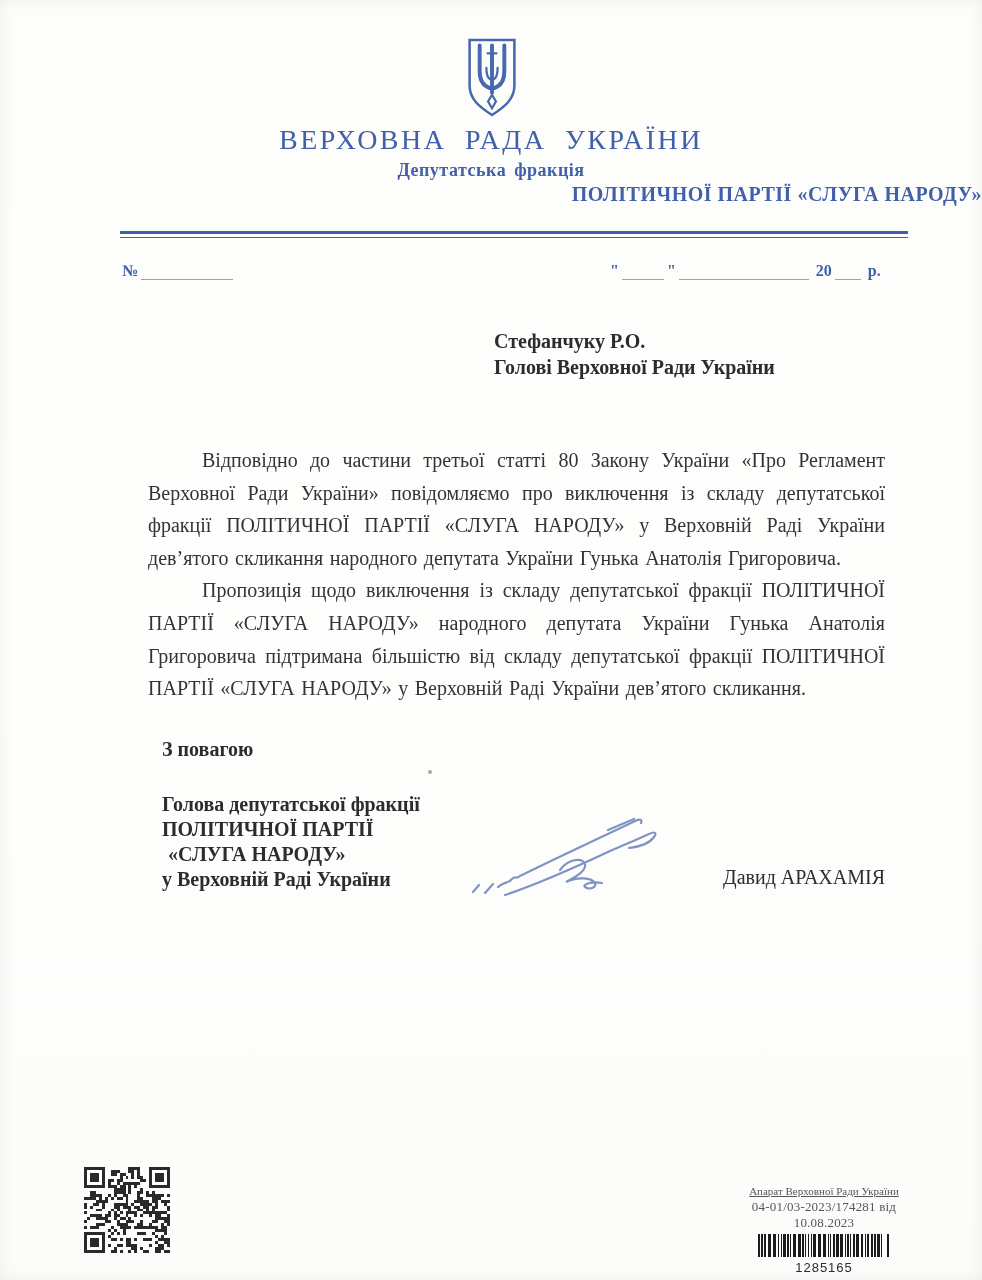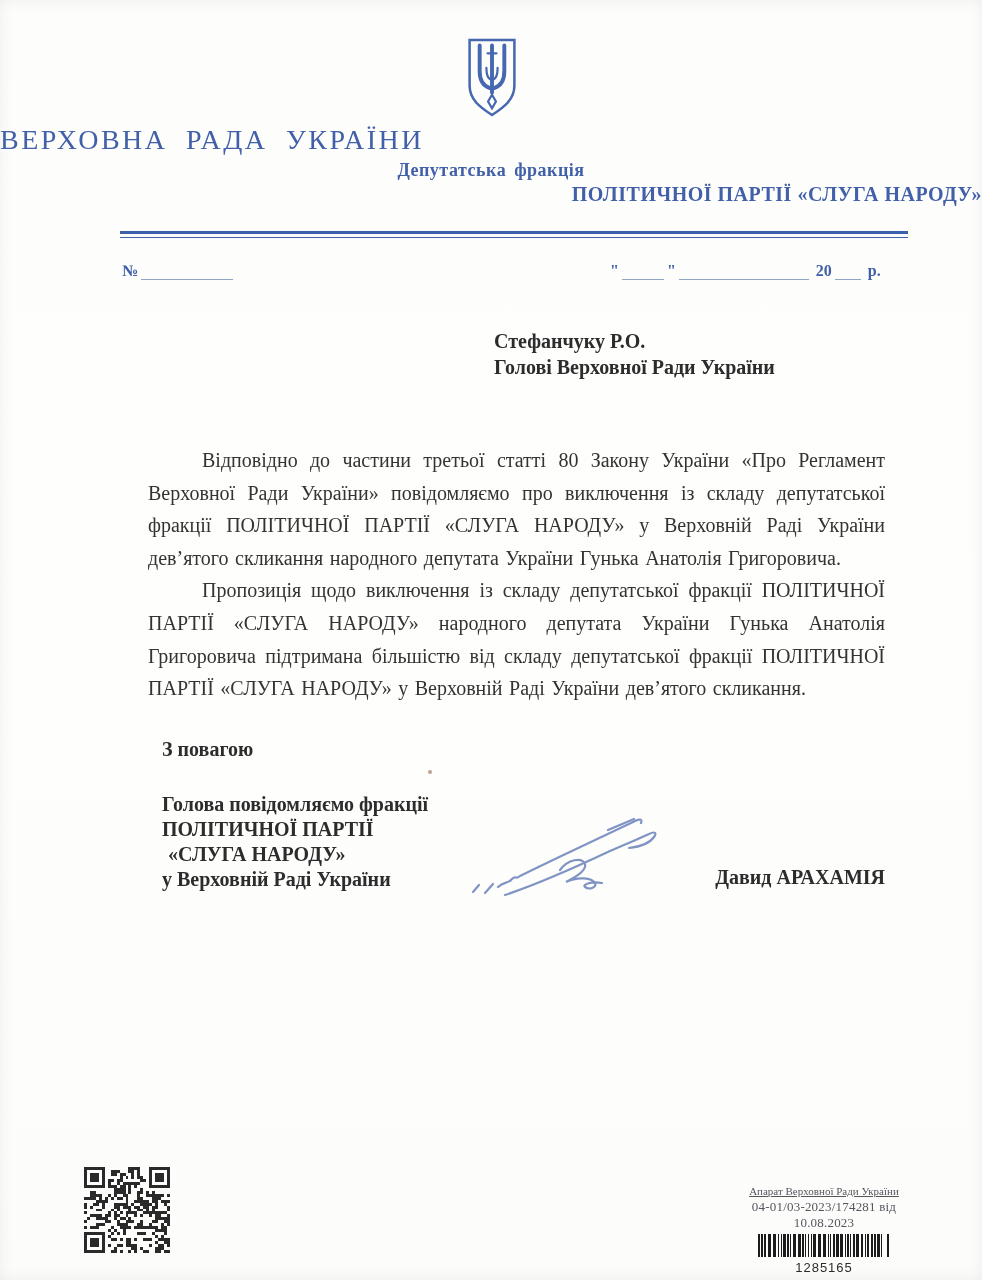--- a/index.html
+++ b/index.html
@@ -11,21 +11,21 @@
     background:linear-gradient(180deg,#fdfdfc 0%,#fefefd 50%,#fcfcfb 100%);
     font-family:"Liberation Serif", serif;
     color:#303030;
     overflow:hidden;
     box-shadow:inset 0 0 14px rgba(120,120,120,.12);
   }
   .abs{position:absolute;}
   
   .emblem{left:464px;top:36px;width:56px;height:84px;}
   .lh-title{
-    left:0;right:0;top:124px;
+    left:0;right:0;top:124px;text-align:center;
     font-size:28px;letter-spacing:2.5px;word-spacing:9px;
     color:#4160a9;font-weight:400;
   }
   .lh-sub1{
     left:0;right:0;top:160px;text-align:center;
     font-size:18px;font-weight:bold;color:#4160a9;letter-spacing:.5px;word-spacing:3px;
   }
   .lh-sub2{
     left:0;right:0;top:183px;text-align:right;
     font-size:20px;font-weight:bold;color:#4160a9;letter-spacing:.5px;
@@ -61,21 +61,21 @@
   .closing{left:162px;top:738px;font-size:20px;font-weight:bold;color:#2c2c2c;}
   .artifact-dot{
     left:428px;top:770px;width:4px;height:4px;border-radius:50%;
     background:#9c6b5f;opacity:.65;
   }
   .signer-title{
     left:162px;top:792px;font-size:20px;font-weight:bold;line-height:25px;color:#2c2c2c;
   }
   .signer-title .indent{padding-left:6px;}
   .signature{left:468px;top:796px;width:212px;height:106px;}
-  .signer-name{right:97px;top:866px;font-size:20px;font-weight:bold;color:#2c2c2c;}
+  .signer-name{right:97px;top:866px;font-size:20px;font-weight:normal;color:#2c2c2c;}
   
   .qr{left:84px;top:1166px;width:86px;height:88px;}
   .stamp{
     left:728px;top:1184px;width:192px;text-align:center;color:#55565c;
   }
   .stamp-line1{font-size:11px;line-height:15px;text-decoration:underline;}
   .stamp-line2{font-size:13px;line-height:16px;letter-spacing:.2px;}
   .barcode{width:132px;height:23px;margin-top:3px;}
   .barcode-number{
     font-family:"Liberation Sans", sans-serif;
@@ -122,21 +122,21 @@
 
   <div class="abs body-text">
     <p>Відповідно до частини третьої статті 80 Закону України «Про Регламент Верховної Ради України» повідомляємо про виключення із складу депутатської фракції ПОЛІТИЧНОЇ ПАРТІЇ «СЛУГА НАРОДУ» у Верховній Раді України дев’ятого скликання народного депутата України Гунька Анатолія Григоровича.</p>
     <p>Пропозиція щодо виключення із складу депутатської фракції ПОЛІТИЧНОЇ ПАРТІЇ «СЛУГА НАРОДУ» народного депутата України Гунька Анатолія Григоровича підтримана більшістю від складу депутатської фракції ПОЛІТИЧНОЇ ПАРТІЇ «СЛУГА НАРОДУ» у Верховній Раді України дев’ятого скликання.</p>
   </div>
 
   <div class="abs closing">З повагою</div>
   <div class="abs artifact-dot"></div>
 
   <div class="abs signer-title">
-    <div>Голова повідомляємо фракції</div>
+    <div>Голова депутатської фракції</div>
     <div>ПОЛІТИЧНОЇ ПАРТІЇ</div>
     <div class="indent">«СЛУГА НАРОДУ»</div>
     <div>у Верховній Раді України</div>
   </div>
 
   <svg class="abs signature" viewBox="0 0 212 106" fill="none" stroke="#7a8fc2" stroke-width="2.2" stroke-linecap="round" opacity="0.95">
     <path d="M5 96 L11 89"></path>
     <path d="M17 97 L25 88"></path>
     <path d="M30 91 C36 85 40 88 44 83 C48 79 47 84 52 80 C80 66 125 45 163 27 C170 23 175 22 173 27"></path>
     <path d="M37 99 C70 88 108 71 142 55 C160 47 173 42 181 38 C187 35 189 37 186 41 C181 48 170 51 161 52"></path>

